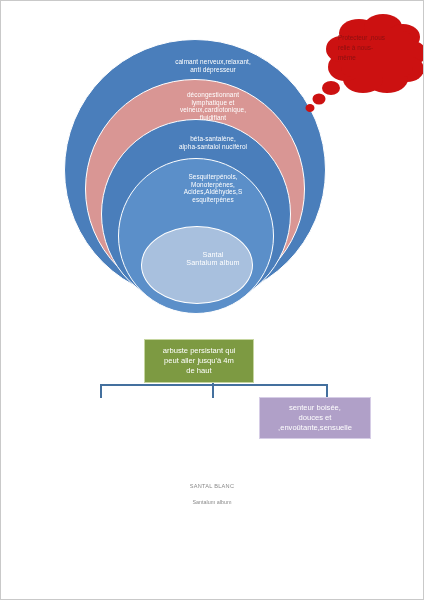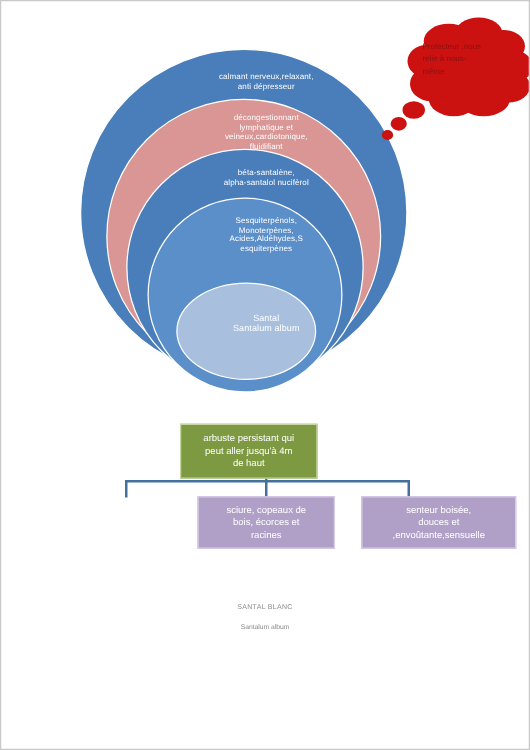--- a/index.html
+++ b/index.html
@@ -109,21 +109,21 @@
   }
   #node-a {
     left: 44px; top: 78px; width: 110px; height: 42px;
     background: #8ec651; border: 1px solid #cfe6ae; color: #1c1c1c;
   }
   #node-b {
     left: 157px; top: 78px; width: 110px; height: 42px;
     background: #b0a0c8; border: 1px solid #d6cde6;
   }
   #node-c {
-    left: 288px; top: 78px; width: 124px; height: 42px;
+    left: 258px; top: 78px; width: 112px; height: 42px;
     background: #b0a0c8; border: 1px solid #d6cde6;
   }
   .cn { position: absolute; background: #44709e; }
   #cn-stem   { left: 211px; top: 52px;  width: 1.6px; height: 14px; }
   #cn-bar    { left: 99px;  top: 65px;  width: 227px; height: 1.6px; }
   #cn-drop-a { left: 99px;  top: 65px;  width: 1.6px; height: 14px; }
   #cn-drop-b { left: 211px; top: 65px;  width: 1.6px; height: 14px; }
   #cn-drop-c { left: 325px; top: 65px;  width: 1.6px; height: 14px; }
 
   
@@ -191,23 +191,20 @@
   <div id="flowchart">
     <div class="cn" id="cn-stem"></div>
     <div class="cn" id="cn-bar"></div>
     <div class="cn" id="cn-drop-a"></div>
     <div class="cn" id="cn-drop-b"></div>
     <div class="cn" id="cn-drop-c"></div>
 
     <div class="node" id="node-root">arbuste persistant qui
 peut aller jusqu'à 4m
 de haut</div>
-    <div class="node" id="node-b">sciure, copeaux de
-bois, écorces et
-racines</div>
     <div class="node" id="node-c">senteur boisée,
 douces et
 ,envoûtante,sensuelle</div>
   </div>
 
   <div id="caption">
     <div id="caption-title">SANTAL BLANC</div>
     <div id="caption-latin">Santalum album</div>
   </div>
 

